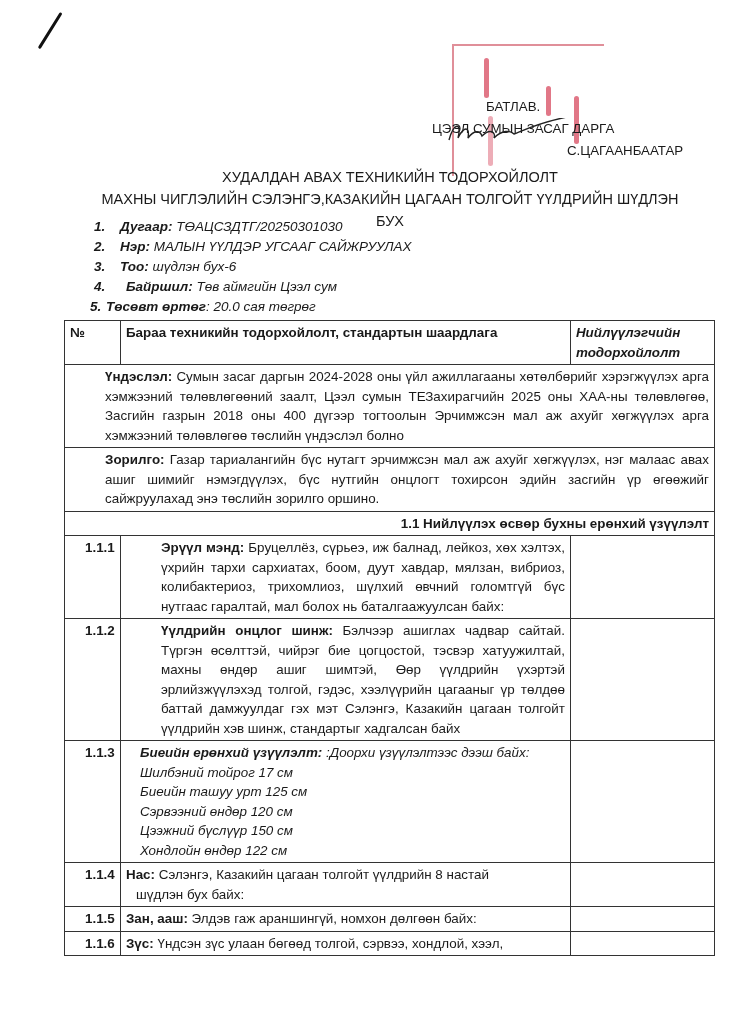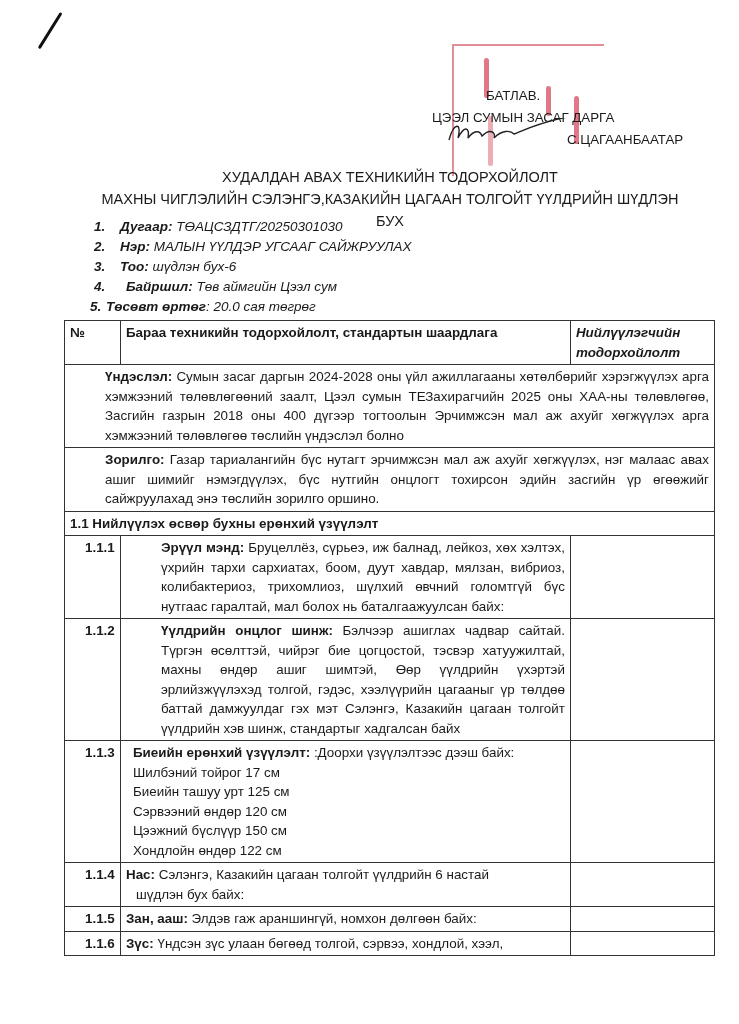--- a/index.html
+++ b/index.html
@@ -12,21 +12,21 @@
     .pen-mark {
       position: absolute; left: 36px; top: 12px; width: 3px; height: 42px;
       background: #111; border-radius: 2px; transform: rotate(32deg); transform-origin: top left;
       left: 60px;
     }
     .stamp {
       position: absolute; left: 452px; top: 44px; width: 150px; height: 130px;
       border-top: 2px solid #d66a78; border-left: 2px solid #d66a78; opacity: .75;
     }
     .stamp .mong { position: absolute; width: 5px; background: #d84a60; border-radius: 3px; }
-    .approval { position: absolute; left: 432px; top: 85px; font-size: 13.3px; line-height: 22px; }
+    .approval { position: absolute; left: 432px; top: 96px; font-size: 13.3px; line-height: 22px; }
     .approval .l1 { padding-left: 54px; }
     .approval .l3 { padding-left: 135px; }
     .signature {
       position: absolute; left: 444px; top: 118px; width: 150px; height: 28px;
     }
     .doc-title {
       position: absolute; left: 90px; top: 166px; width: 600px; text-align: center;
       font-size: 14.5px; line-height: 22px;
     }
     .info-list { position: absolute; left: 94px; top: 217px; line-height: 20px; font-size: 13.5px; font-style: italic; }
@@ -40,23 +40,23 @@
     table.spec {
       position: absolute; left: 64px; top: 320px; width: 651px;
       border-collapse: collapse; font-size: 13.4px; line-height: 19.5px;
     }
     table.spec td { border: 1.5px solid #333; vertical-align: top; padding: 2px 5px; }
     table.spec .c-no { width: 30px; font-weight: bold; }
     table.spec .c-desc { width: 455px; }
     table.spec .c-sup { width: 138px; font-style: italic; }
     table.spec .hdr { font-weight: bold; }
     table.spec .just { text-align: justify; padding-left: 40px; }
-    table.spec .center { text-align: left; font-weight: bold; }
+    table.spec .center { text-align: right; font-weight: bold; }
     table.spec .c-no.item { padding-left: 20px; }
-    table.spec .indent { padding-left: 12px; }
+    table.spec .indent { padding-left: 19px; font-style: italic; }
   </style>
 </head>
 <body>
 
 <div class="pen-mark"></div>
 
 <div class="stamp">
   <span class="mong" style="left:30px;top:12px;height:40px;"></span>
   <span class="mong" style="left:92px;top:40px;height:30px;"></span>
   <span class="mong" style="left:120px;top:50px;height:48px;"></span>
@@ -120,21 +120,21 @@
       <div>Биеийн ташуу урт 125 см</div>
       <div>Сэрвээний өндөр 120 см</div>
       <div>Цээжний бүслүүр 150 см</div>
       <div>Хондлойн өндөр 122 см</div>
     </td>
     <td class="c-sup"></td>
   </tr>
   <tr>
     <td class="c-no item">1.1.4</td>
     <td class="c-desc">
-      <b>Нас:</b><span>  Сэлэнгэ, Казакийн цагаан толгойт үүлдрийн 6 настай</span>
+      <b>Нас:</b><span>  Сэлэнгэ, Казакийн цагаан толгойт үүлдрийн 8 настай</span>
       <div style="padding-left:10px">шүдлэн бух байх:</div>
     </td>
     <td class="c-sup"></td>
   </tr>
   <tr>
     <td class="c-no item">1.1.5</td>
     <td class="c-desc"><b>Зан, ааш:</b><span> Элдэв гаж араншингүй, номхон дөлгөөн байх:</span></td>
     <td class="c-sup"></td>
   </tr>
   <tr>

